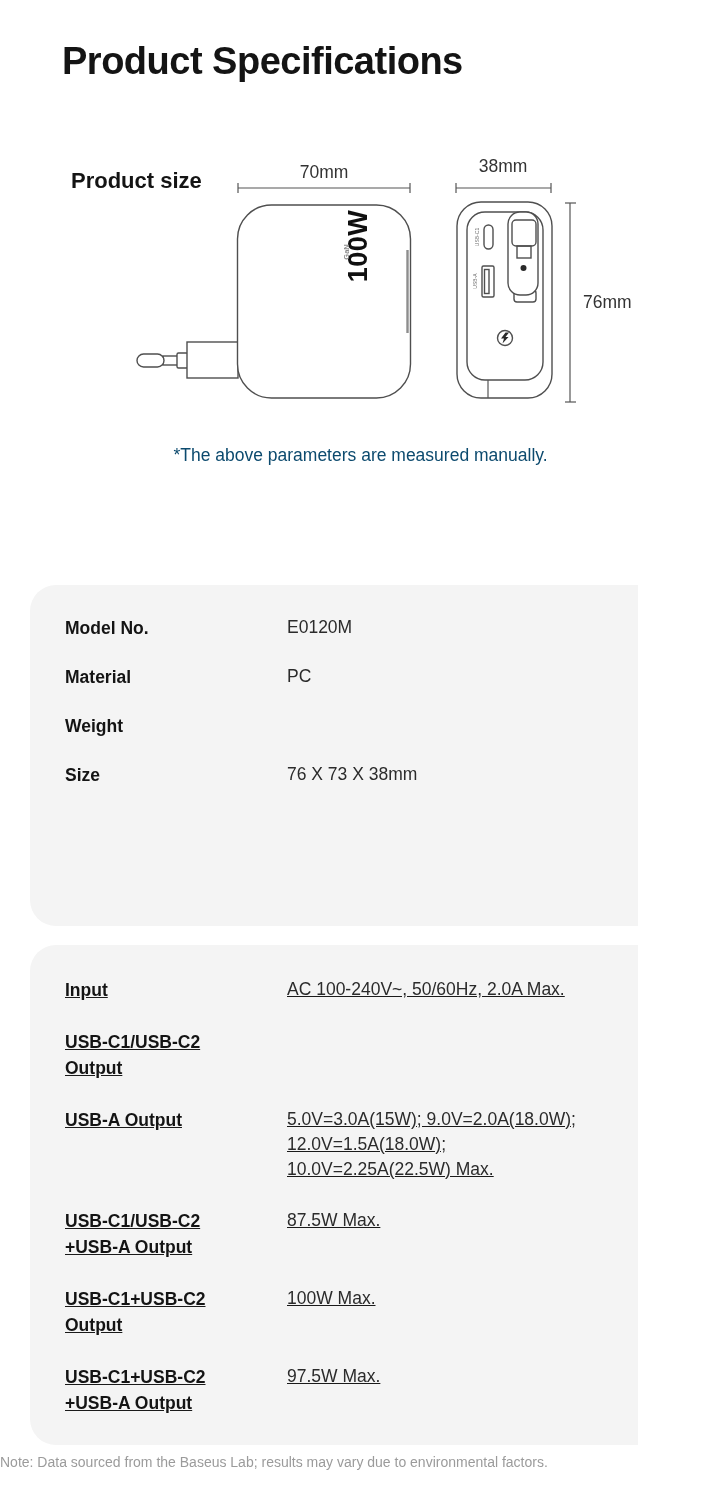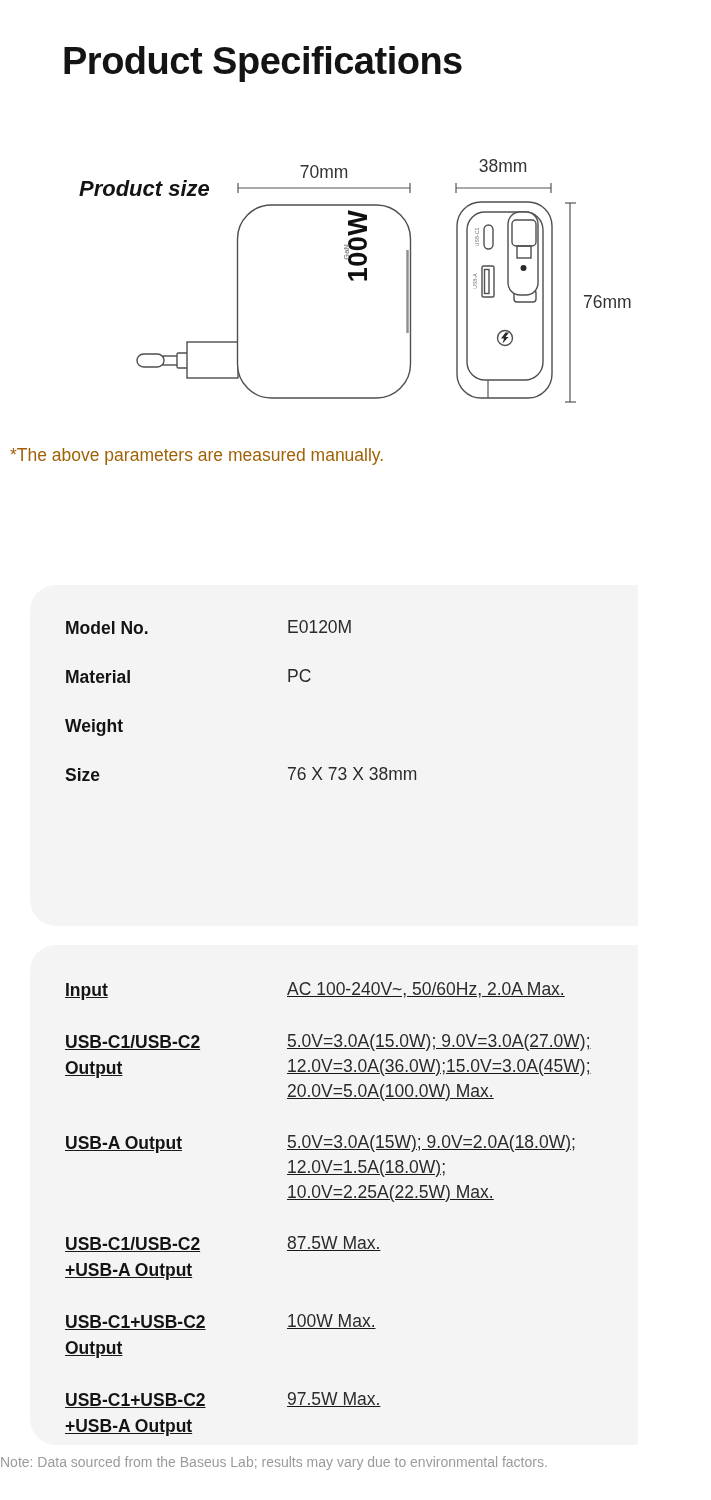--- a/index.html
+++ b/index.html
@@ -5,26 +5,26 @@
   html,body{margin:0;padding:0;background:#ffffff;}
   .page{
     position:relative;width:638px;height:1500px;background:#ffffff;
     font-family:"Liberation Sans","DejaVu Sans",sans-serif;color:#1a1a1a;overflow:hidden;
   }
   .title{
     position:absolute;left:62px;top:40px;font-size:38px;font-weight:600;
     letter-spacing:-0.5px;color:#141414;margin:0;
   }
   .size-heading{
-    position:absolute;left:63px;top:160px;font-size:22px;font-weight:700;margin:16px;color:#141414;font-style:italic;
+    position:absolute;left:63px;top:160px;font-size:22px;font-weight:700;margin:8px;color:#141414;
   }
   .diagram{position:absolute;left:0;top:140px;}
   .measure-note{
-    position:absolute;left:10px;top:442px;width:701px;margin:0;text-align:left;
-    font-size:17.5px;line-height:27px;color:#a16207;
+    position:absolute;left:10px;top:442px;width:701px;margin:0;text-align:center;
+    font-size:17.5px;line-height:27px;color:#0c4a6e;
   }
   .card{
     position:absolute;left:30px;width:651px;background:#f4f4f4;border-radius:26px;
     box-sizing:border-box;padding:30px 35px 0 35px;
   }
   .card-general{top:585px;height:341px;}
   .card-power{top:945px;height:500px;padding-top:32px;text-decoration:underline;}
   .spec-row{display:flex;align-items:flex-start;margin-bottom:23px;}
   .card-power .spec-row{margin-bottom:26px;}
   .spec-label{
@@ -139,23 +139,20 @@
   </section>
 
   <section class="card card-power">
     <div class="spec-row">
       <div class="spec-label">Input</div>
       <div class="spec-value">AC 100-240V~, 50/60Hz, 2.0A Max.</div>
     </div>
     <div class="spec-row">
       <div class="spec-label">USB-C1/USB-C2
 Output</div>
-      <div class="spec-value">5.0V=3.0A(15.0W); 9.0V=3.0A(27.0W);
-12.0V=3.0A(36.0W);15.0V=3.0A(45W);
-20.0V=5.0A(100.0W) Max.</div>
     </div>
     <div class="spec-row">
       <div class="spec-label">USB-A Output</div>
       <div class="spec-value">5.0V=3.0A(15W); 9.0V=2.0A(18.0W);
 12.0V=1.5A(18.0W);
 10.0V=2.25A(22.5W) Max.</div>
     </div>
     <div class="spec-row">
       <div class="spec-label">USB-C1/USB-C2
 +USB-A Output</div>

